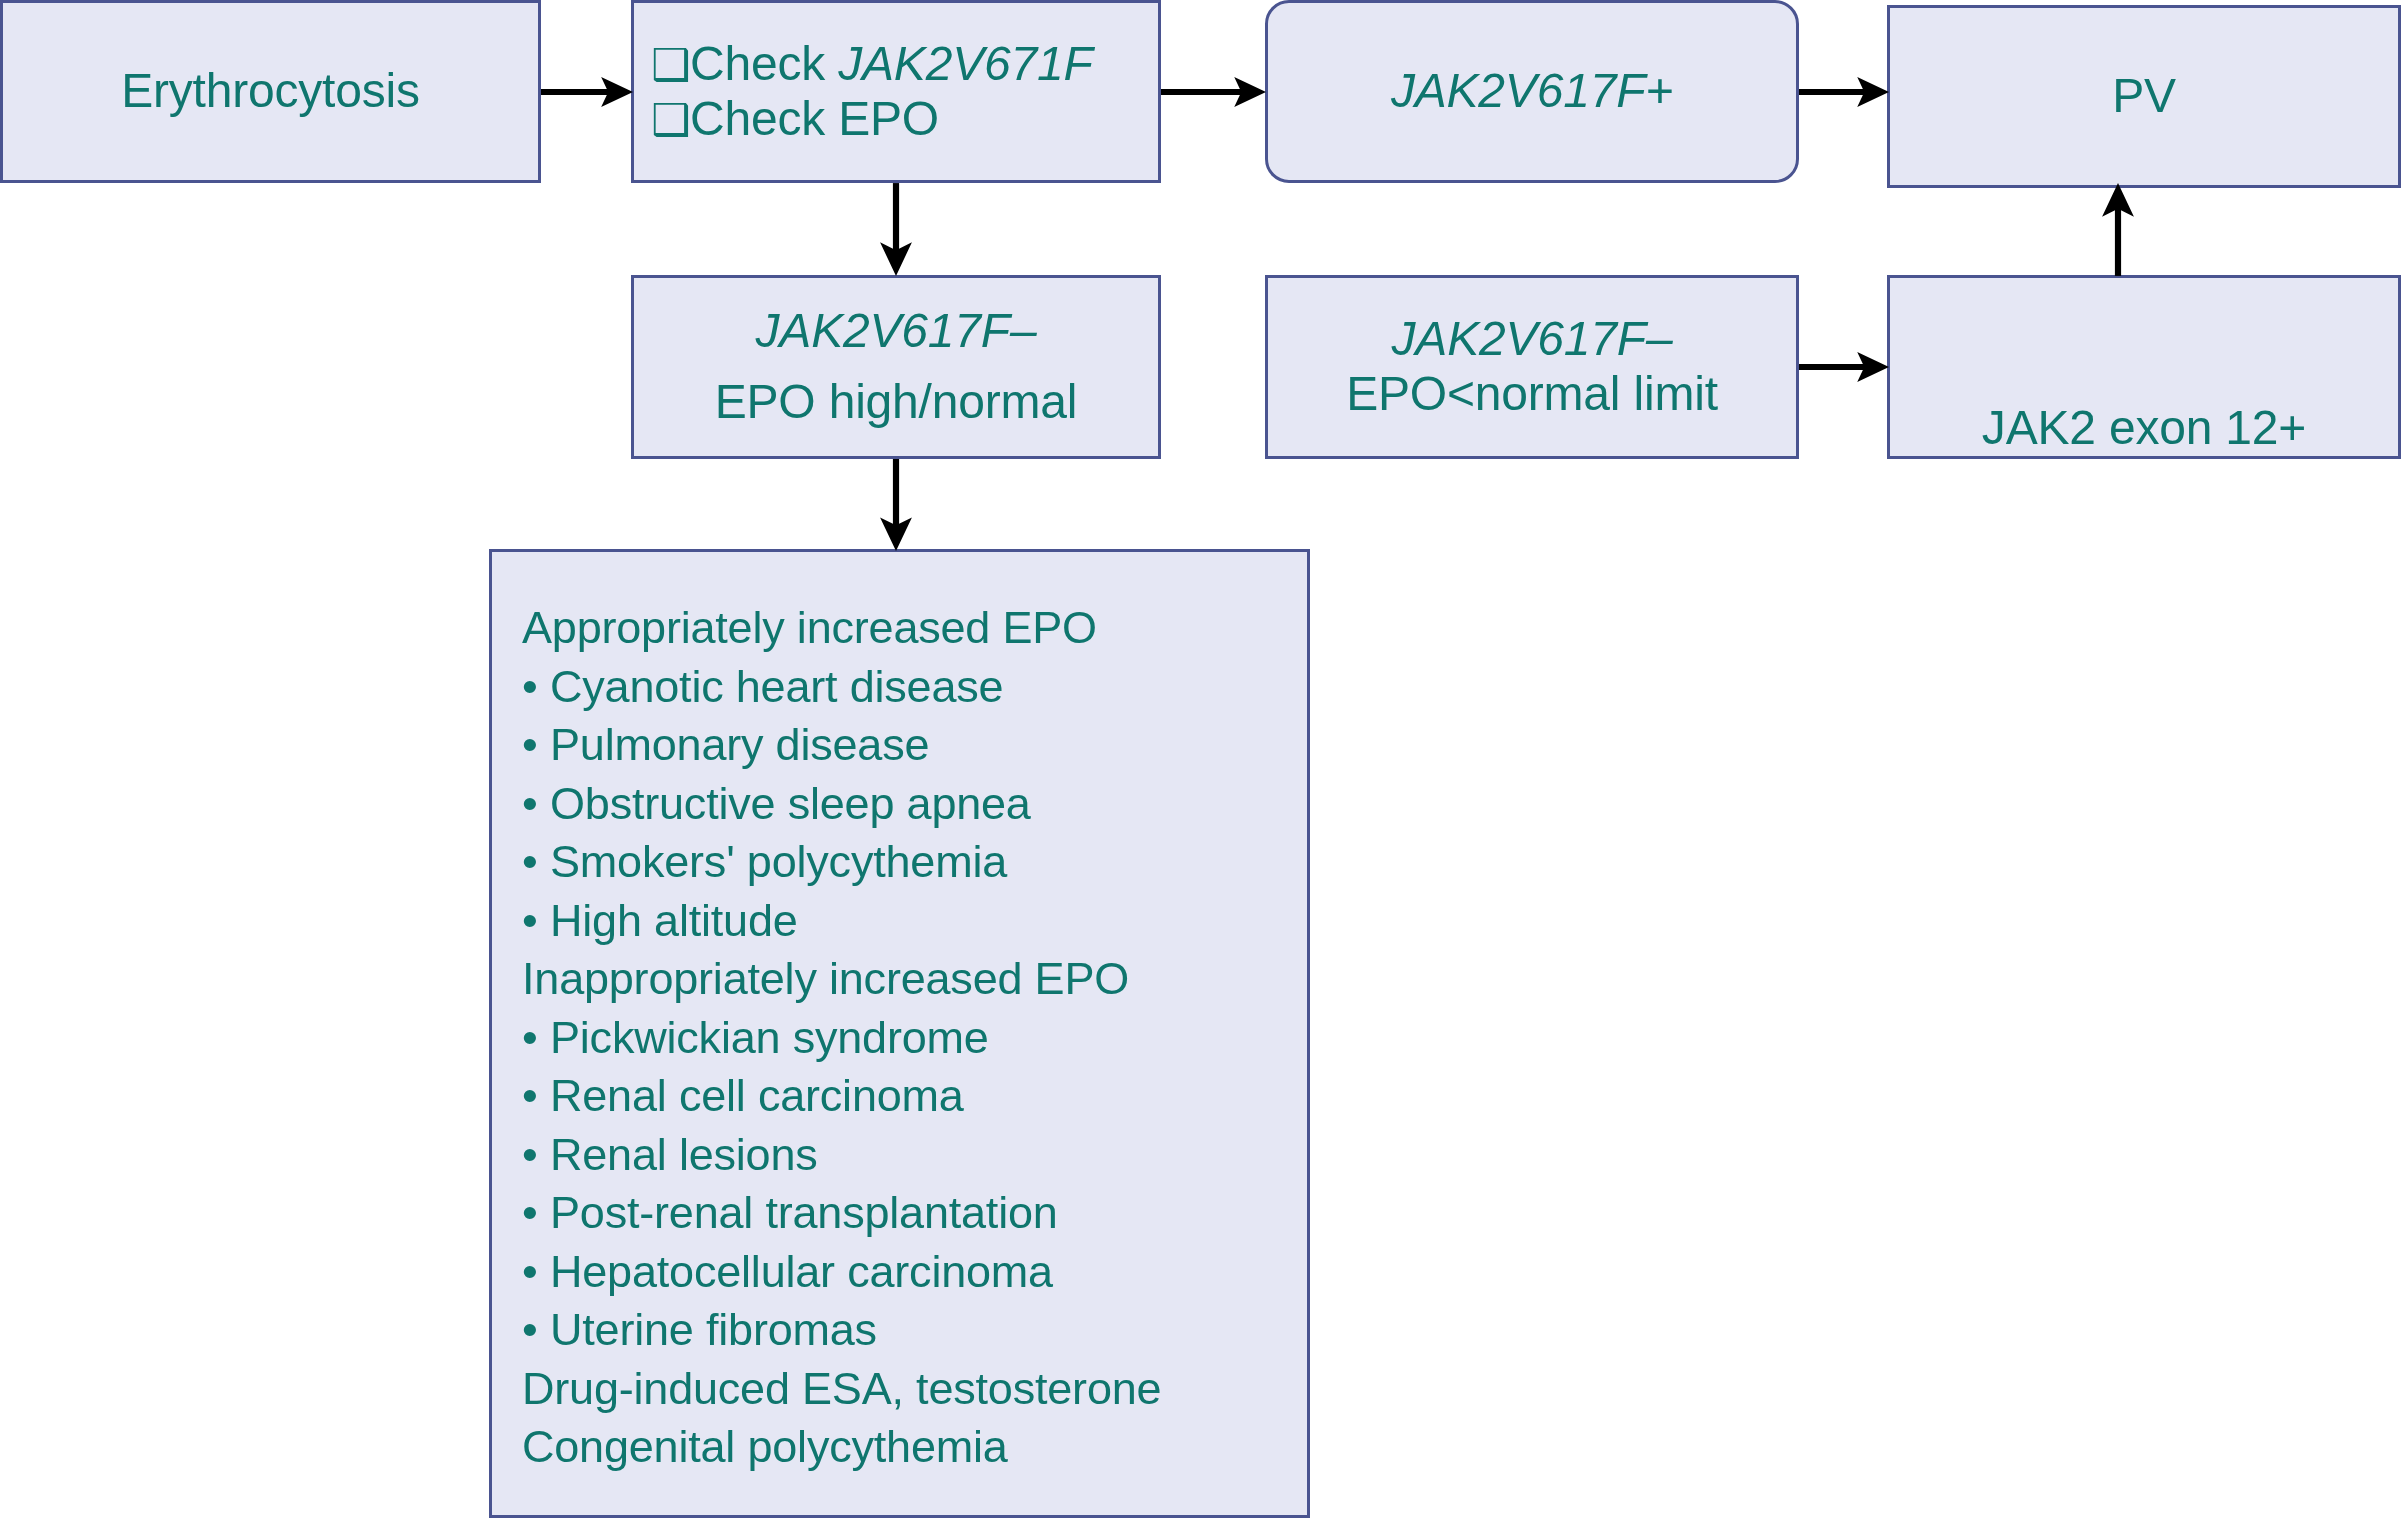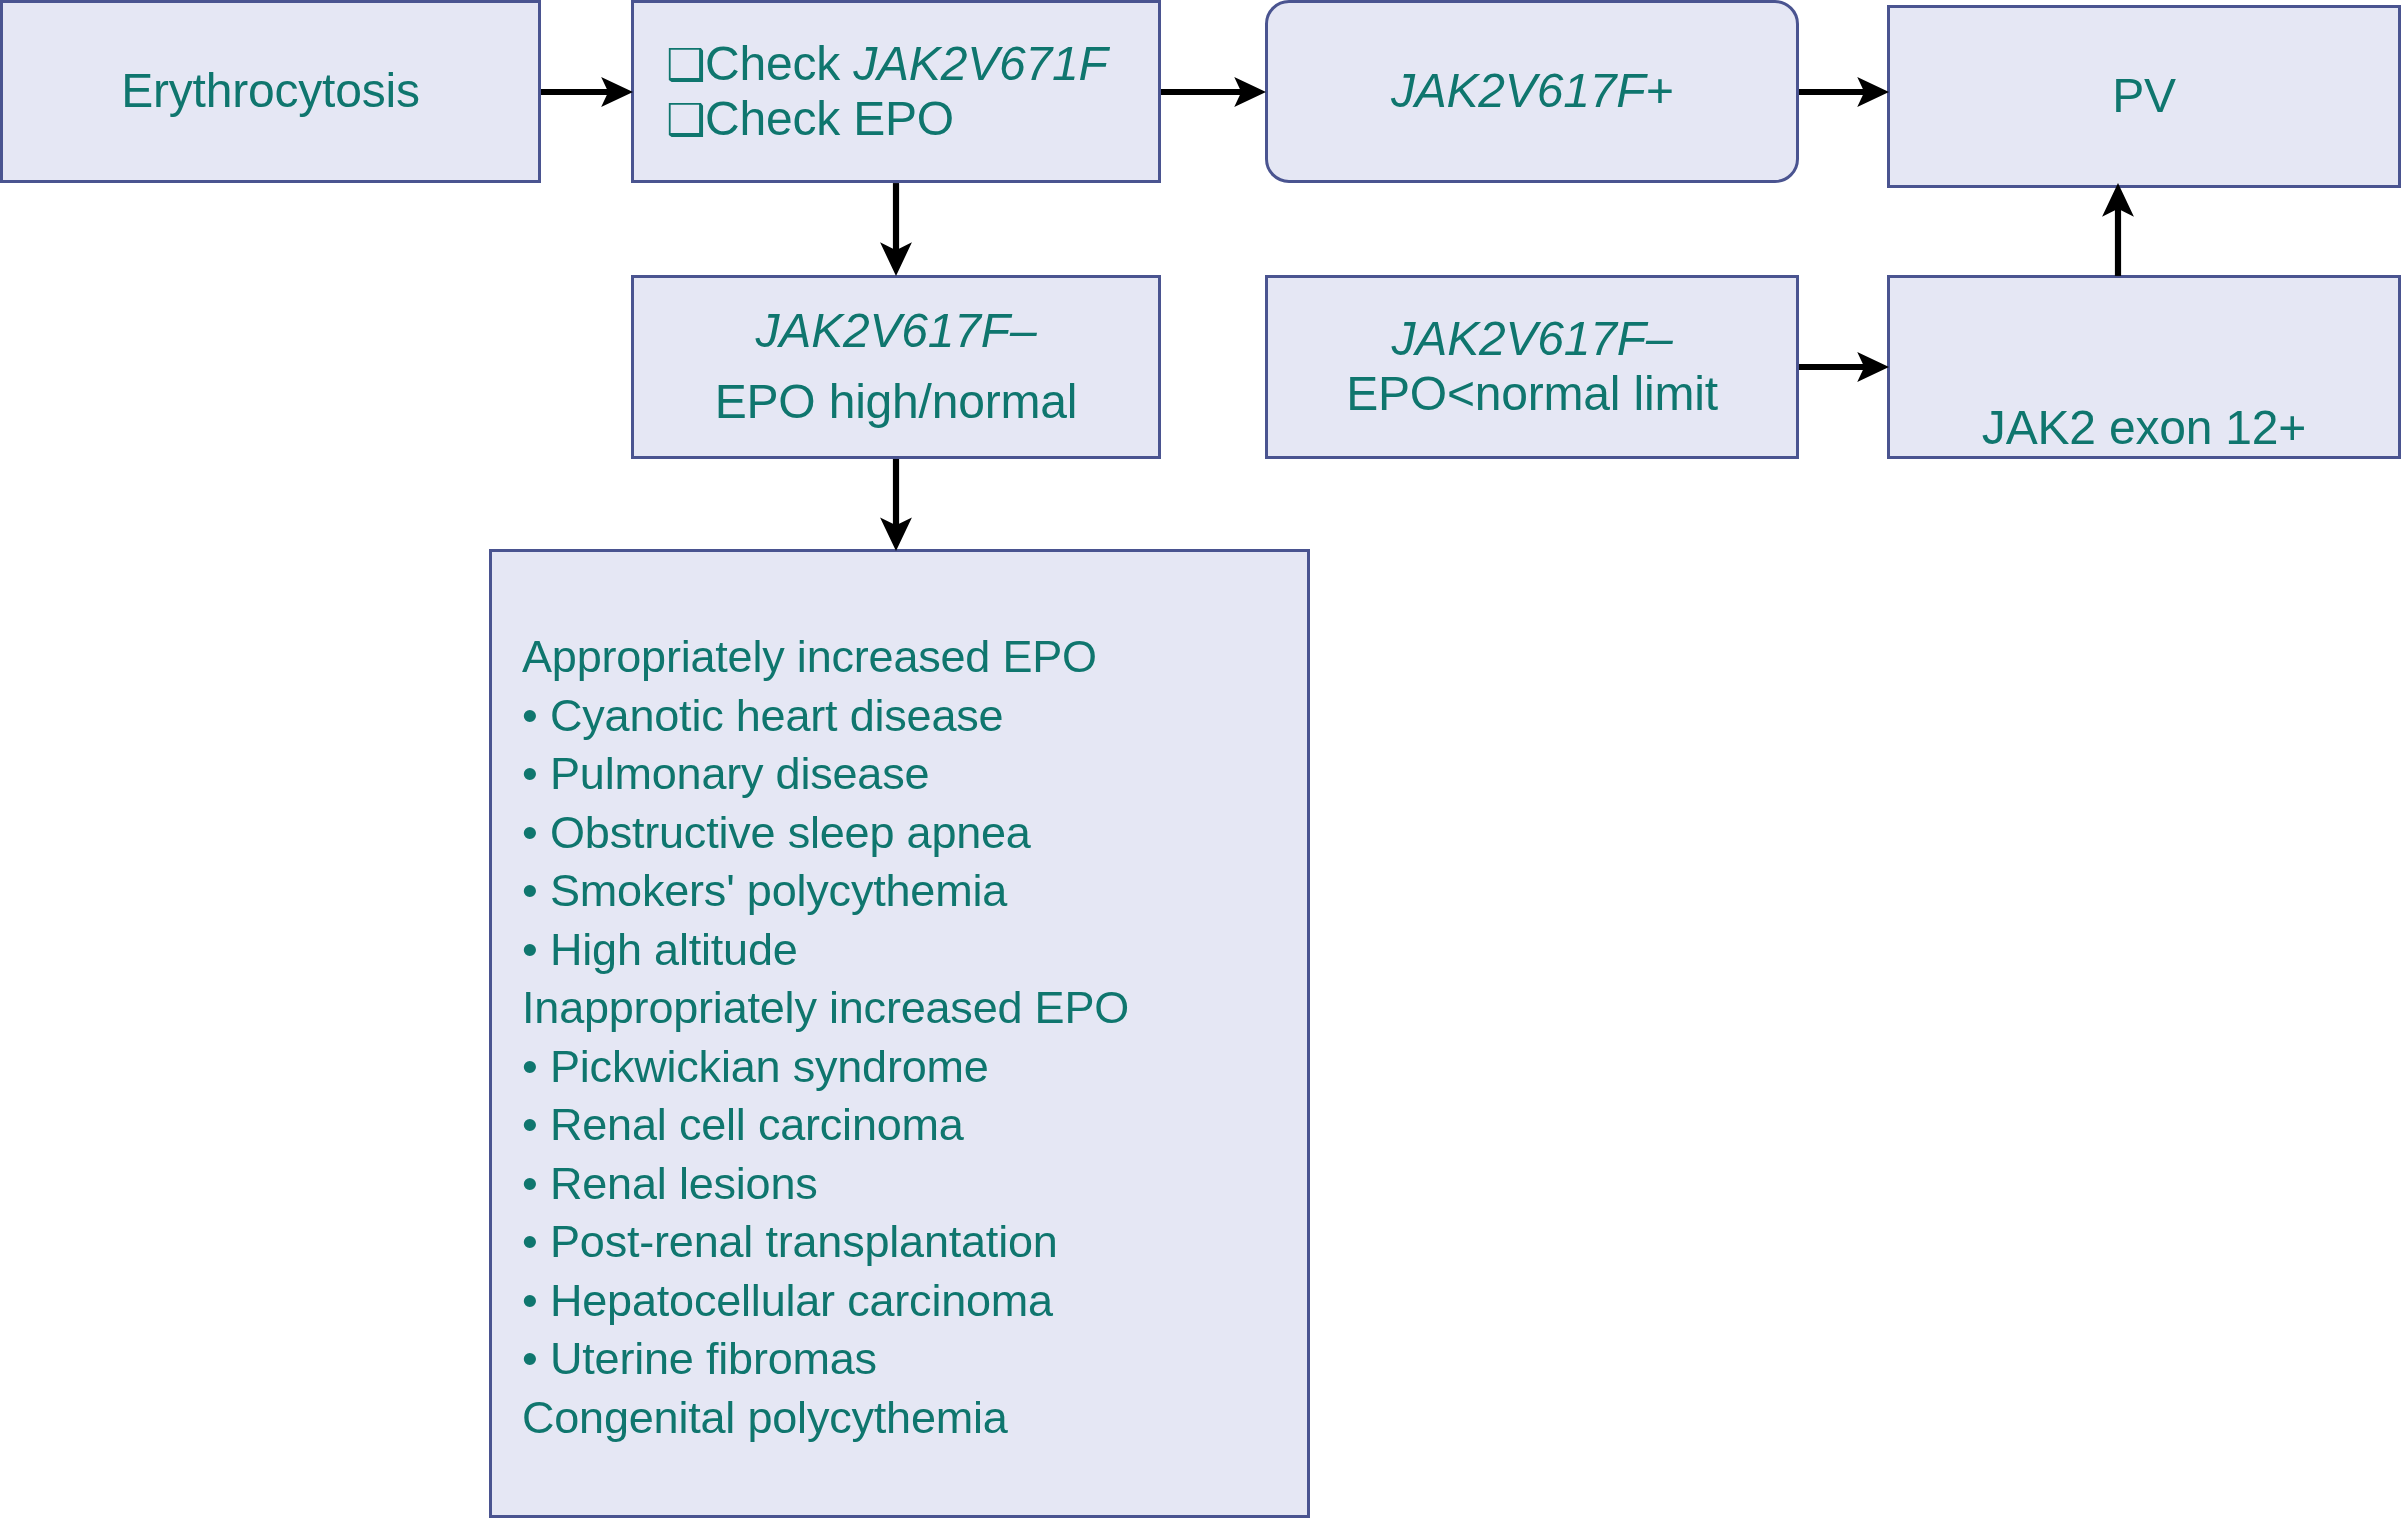--- a/index.html
+++ b/index.html
@@ -30,21 +30,21 @@
     line-height:1.14;
     letter-spacing:-0.2px;
   }
   .box .inner{width:100%;padding:0 12.4px;box-sizing:border-box;}
   .ital{font-style:italic;}
   
   .checkbox-box{
     justify-content:flex-start;
     text-align:left;
   }
-  .checkbox-box .inner{padding-left:32px;}
+  .checkbox-box .inner{padding-left:17px;}
   .chk-row{
     display:block;
     white-space:nowrap;
   }
   .chk-glyph{
     display:inline-block;
     width:39px;
     font-size:44px;
     vertical-align:baseline;
   }
@@ -122,20 +122,21 @@
       <span class="li bullet">Obstructive sleep apnea</span>
       <span class="li bullet">Smokers' polycythemia</span>
       <span class="li bullet">High altitude</span>
       <span class="li head">Inappropriately increased EPO</span>
       <span class="li bullet">Pickwickian syndrome</span>
       <span class="li bullet">Renal cell carcinoma</span>
       <span class="li bullet">Renal lesions</span>
       <span class="li bullet">Post-renal transplantation</span>
       <span class="li bullet">Hepatocellular carcinoma</span>
       <span class="li bullet">Uterine fibromas</span>
+      <span class="li head">Drug-induced ESA, testosterone</span>
       <span class="li head">Congenital polycythemia</span>
     </span>
   </div>
 
   <div class="arrow" style="left:541px;top:69px;width:92px;height:46px;">
     <svg width="92" height="46" viewBox="0 0 104 52">
       <line x1="0" y1="26" x2="80" y2="26" stroke="#000" stroke-width="7"></line>
       <path d="M104,26 L68,9 L76,26 L68,43 Z" fill="#000"></path>
     </svg>
   </div>

